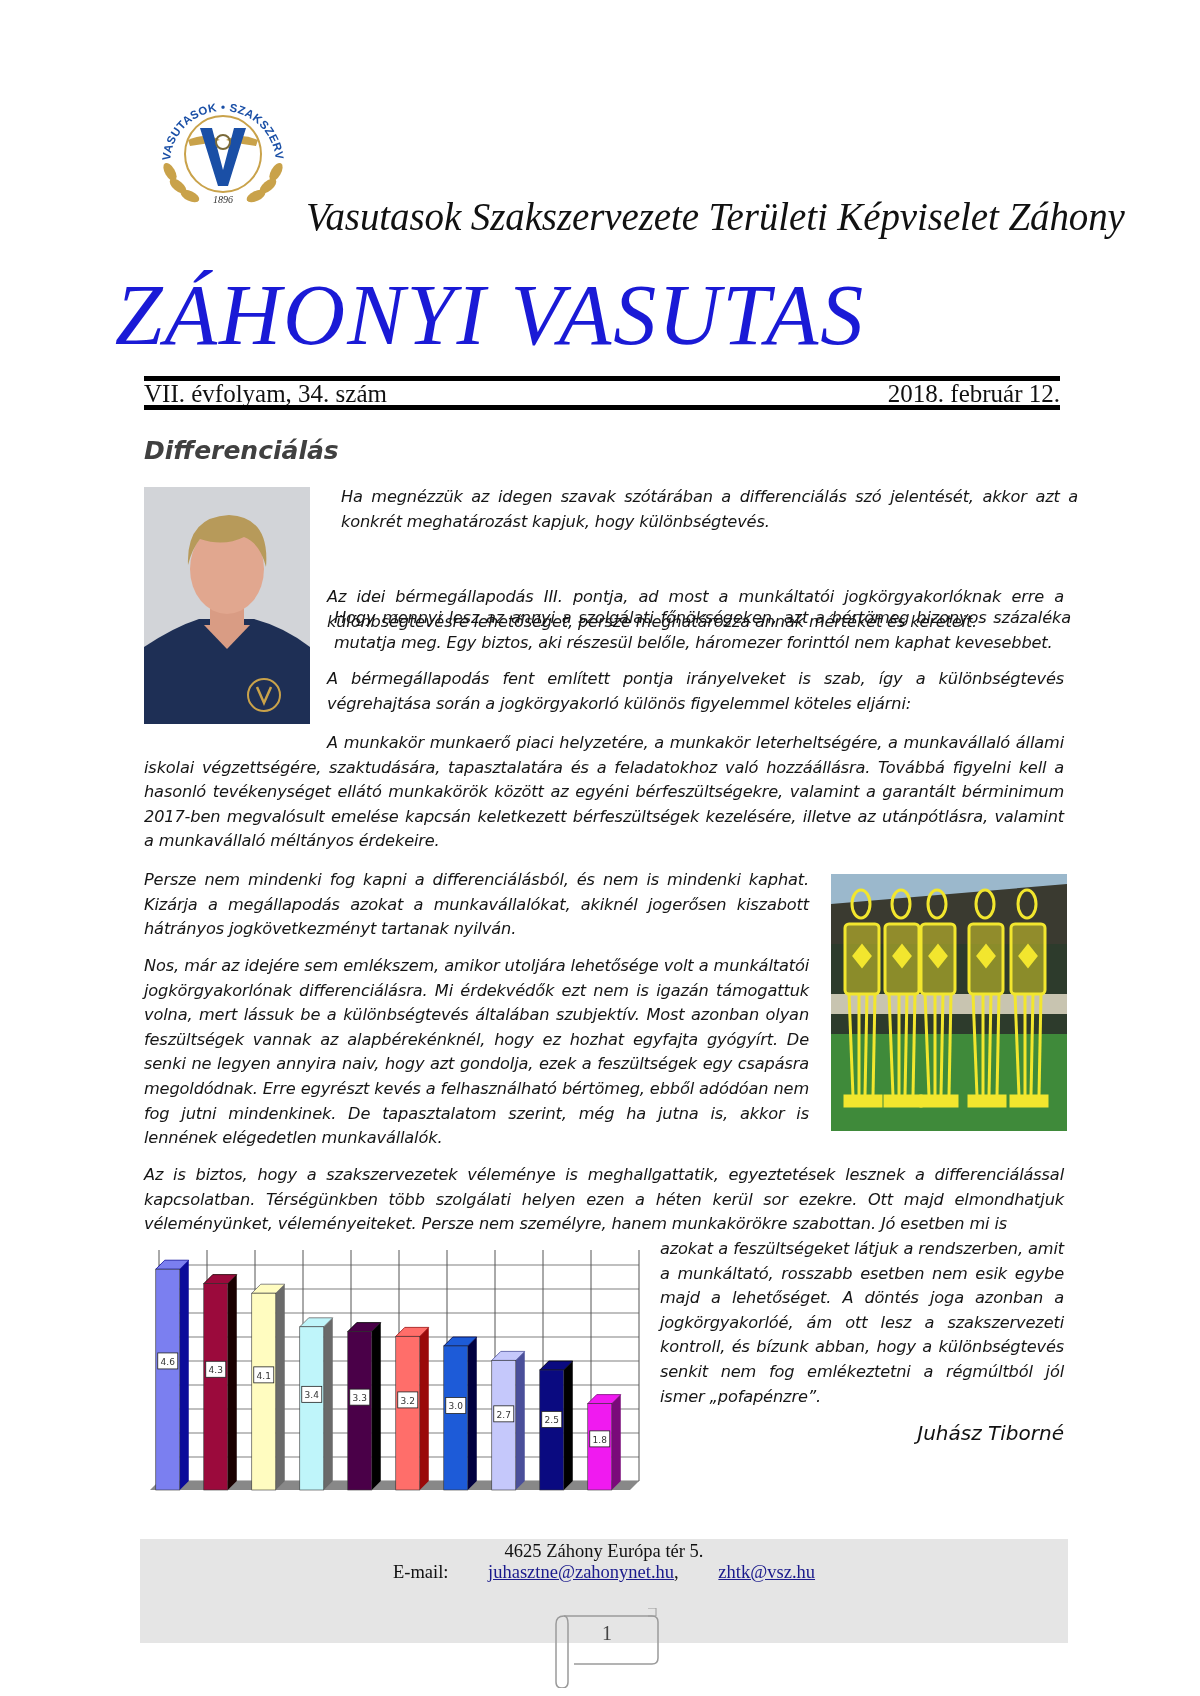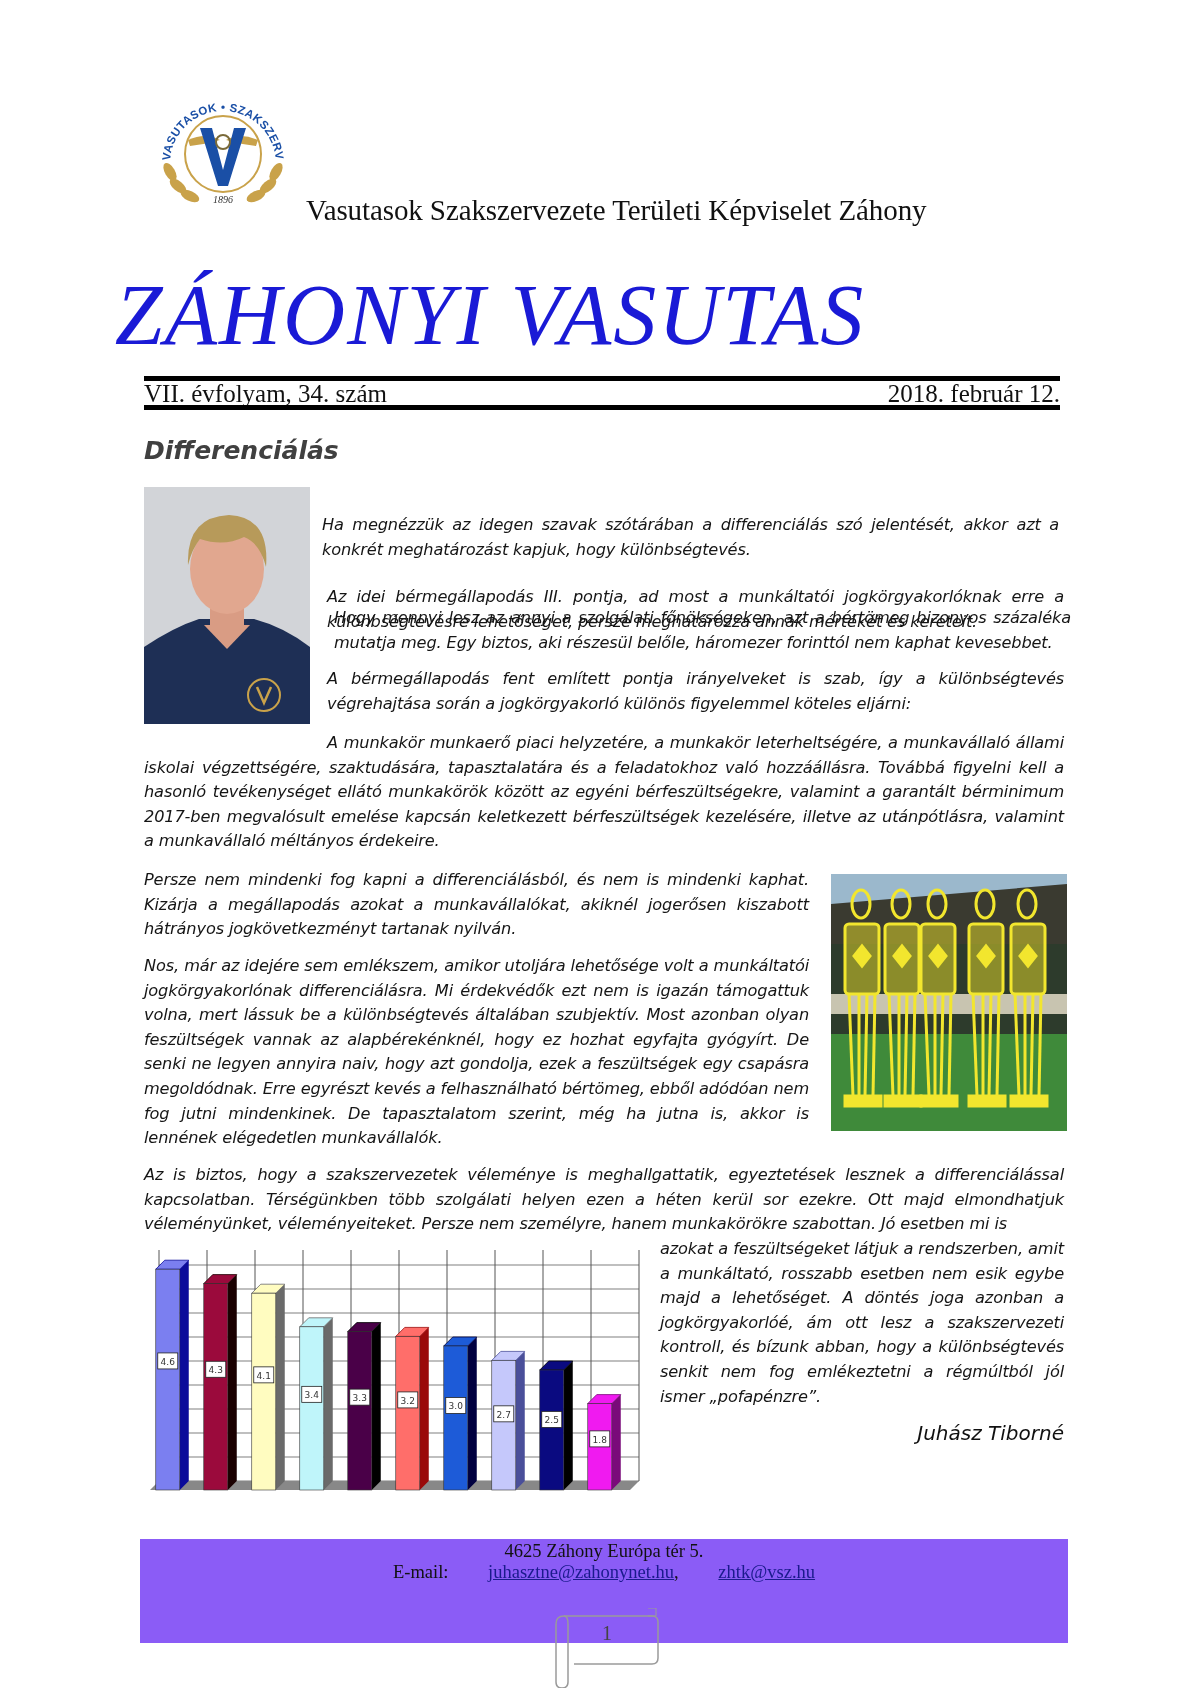--- a/index.html
+++ b/index.html
@@ -1,47 +1,47 @@
 <!DOCTYPE html>
 <html><head>
 <meta charset="utf-8">
 <style>
   html, body { margin: 0; padding: 0; background: #ffffff; }
   body { width: 1200px; height: 1696px; position: relative; overflow: hidden; color: #111; }
   .serif { font-family: "Liberation Serif", "DejaVu Serif", serif; }
   .sans { font-family: "DejaVu Sans", "Liberation Sans", sans-serif; }
 
   #logo { position: absolute; left: 148px; top: 86px; width: 150px; height: 128px; }
-  #org-name { position: absolute; left: 306px; top: 194px; font-size: 29px; color: #111; white-space: nowrap; letter-spacing: -0.1px; }
+  #org-name { position: absolute; left: 306px; top: 194px; font-size: 39px; color: #111; white-space: nowrap; letter-spacing: -0.1px; font-style: italic; }
   #masthead { position: absolute; left: 0; width: 980px; top: 272px; text-align: center; font-size: 86px; font-style: italic; color: #1a1ad6; letter-spacing: 2px; line-height: 1; }
   .rule { position: absolute; left: 144px; width: 916px; height: 5px; background: #000; }
   #rule-top { top: 376px; }
   #rule-bottom { top: 405px; }
   #issue-line { position: absolute; left: 144px; width: 916px; top: 380px; height: 24px; font-size: 25px; display: flex; justify-content: space-between; }
 
   #article-title { position: absolute; left: 144px; top: 436px; font-size: 25px; font-weight: bold; font-style: italic; color: #404040; }
 
   .para { position: absolute; font-size: 16.2px; font-style: italic; line-height: 24.6px; text-align: justify; color: #151515; margin: 0; letter-spacing: -0.15px; }
-  #p1 { left: 322px; top: 485px; width: 737px; margin-top: 28px; }
+  #p1 { left: 341px; top: 485px; width: 737px; }
   #p2 { left: 327px; top: 546px; width: 737px; margin-top: 39px; }
   #p3 { left: 334px; top: 606px; width: 737px; }
   #p4 { left: 327px; top: 667px; width: 737px; }
   #p5 { left: 144px; top: 731px; width: 920px; text-indent: 183px; }
   #p6 { left: 144px; top: 868px; width: 665px; }
   #p7 { left: 144px; top: 954px; width: 665px; }
   #p8 { left: 144px; top: 1163px; width: 920px; }
   #p9 { left: 660px; top: 1237px; width: 404px; }
   #signature { position: absolute; left: 660px; width: 404px; top: 1421px; text-align: right; font-size: 20px; font-style: italic; }
 
   #portrait { position: absolute; left: 144px; top: 487px; width: 166px; height: 237px; overflow: hidden; }
   #dummies-photo { position: absolute; left: 831px; top: 874px; width: 236px; height: 257px; overflow: hidden; }
 
   #chart { position: absolute; left: 144px; top: 1250px; width: 500px; height: 250px; }
 
-  #footer { position: absolute; left: 140px; top: 1539px; width: 928px; height: 104px; background: #8b5cf6; text-align: center; font-size: 18.5px; line-height: 21px; padding-top: 2px; box-sizing: border-box; }
+  #footer { position: absolute; left: 140px; top: 1539px; width: 928px; height: 104px; background: #e5e5e5; text-align: center; font-size: 18.5px; line-height: 21px; padding-top: 2px; box-sizing: border-box; }
   #footer a { color: #1a1a8c; text-decoration: underline; margin-left: 35px; }
   #page-num-scroll { position: absolute; left: 552px; top: 1608px; width: 110px; height: 80px; }
   #page-num { position: absolute; left: 596px; top: 1622px; width: 22px; text-align: center; font-size: 20px; color: #444; }
 </style>
 </head>
 <body>
 
 <svg id="logo" viewBox="0 0 150 128">
   <defs>
     <path id="ringPath" d="M 22 78 A 53 53 0 1 1 128 78"></path>

